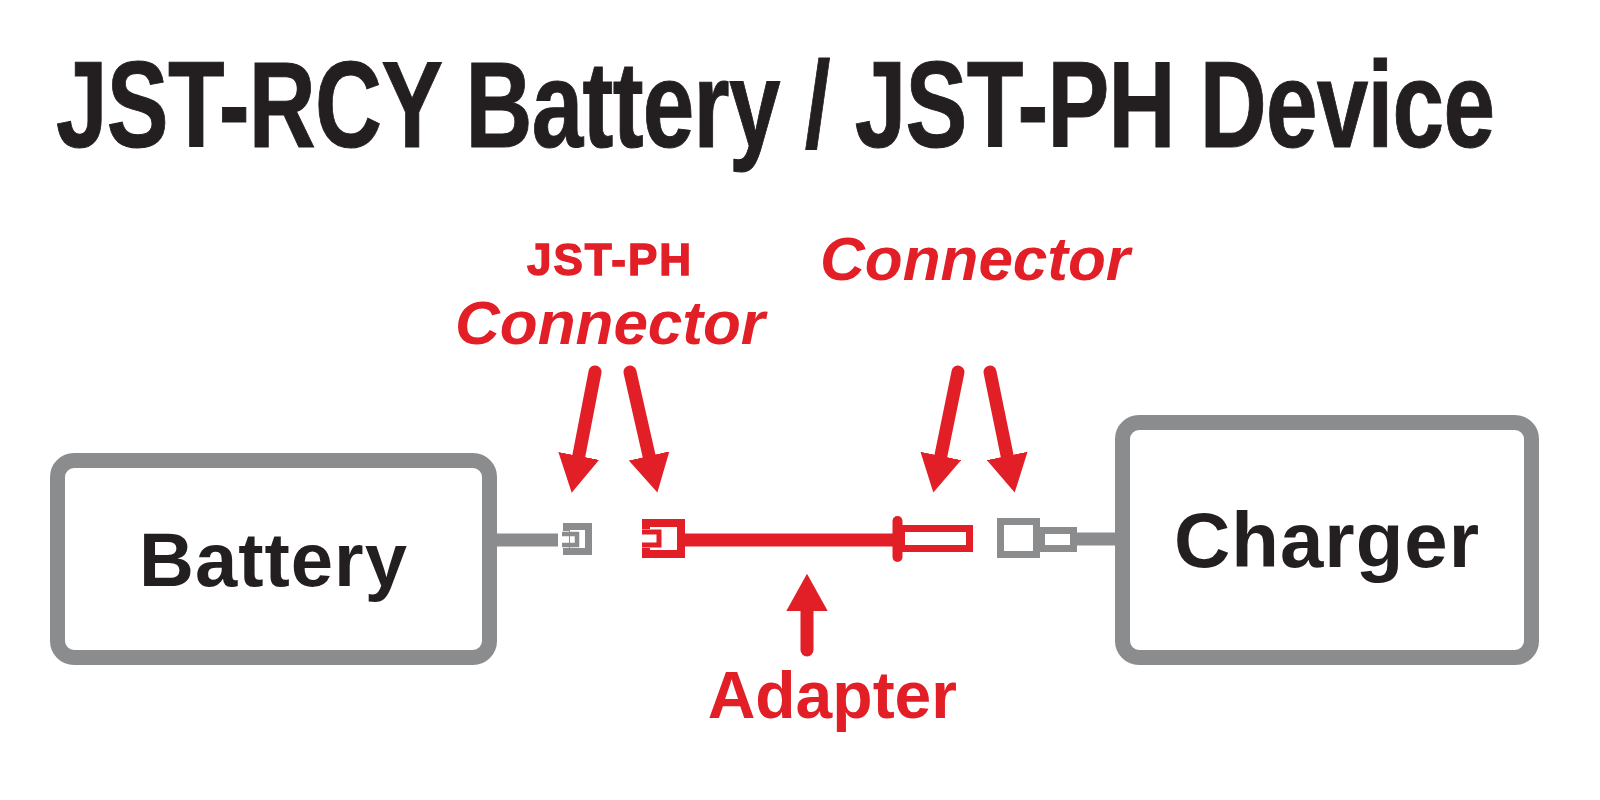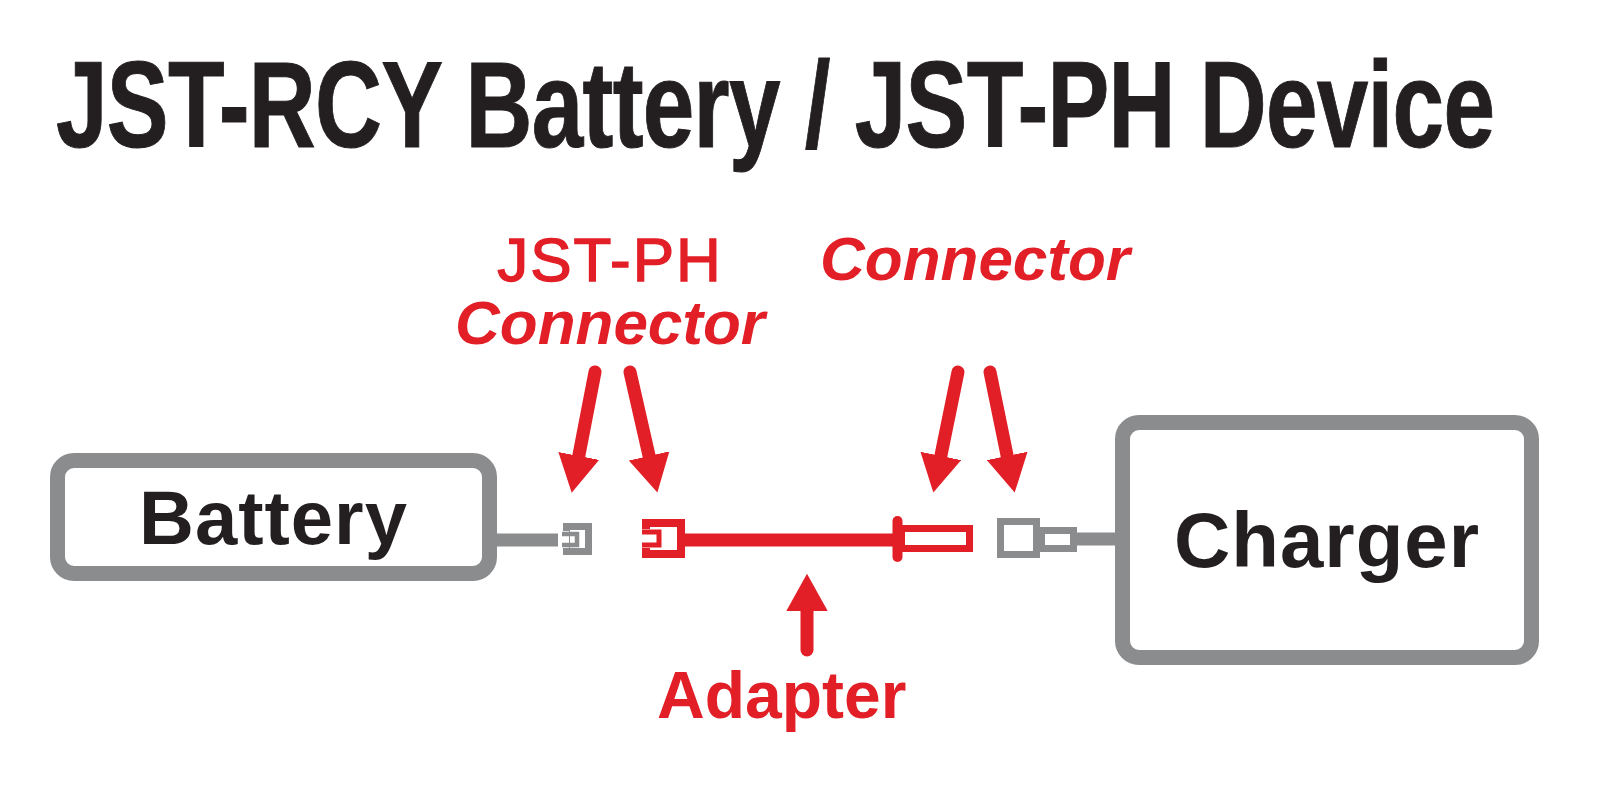--- a/index.html
+++ b/index.html
@@ -14,39 +14,39 @@
     position:absolute;left:56px;top:44px;margin:0;
     font-size:122px;line-height:122px;font-weight:bold;color:var(--text-black);
     letter-spacing:-1px;white-space:nowrap;
     transform:scaleX(0.76);transform-origin:left top;
     -webkit-text-stroke:1px var(--text-black);
   }
   .callout{
     position:absolute;top:228px;width:400px;text-align:center;color:var(--red);
   }
   .callout-main{
-    font-size:62px;line-height:64px;font-weight:normal;letter-spacing:2px;
+    font-size:44px;line-height:64px;font-weight:bold;letter-spacing:2px;
     -webkit-text-stroke:1.4px var(--red);white-space:nowrap;
   }
   .callout-sub{
     font-size:62px;line-height:62px;font-weight:bold;letter-spacing:0px;
     margin-top:0px;white-space:nowrap;font-style:italic;
   }
   .callout-left{left:410px;}
   .callout-right{left:775px;}
   .adapter-label{
-    position:absolute;left:657px;top:662px;width:300px;text-align:left;
+    position:absolute;left:657px;top:662px;width:300px;text-align:right;
     font-size:66px;line-height:66px;font-weight:bold;color:var(--red);white-space:nowrap;
   }
   .node-box{
     position:absolute;box-sizing:border-box;border:15px solid var(--gray);
     border-radius:24px;background:var(--background);
     display:flex;align-items:center;justify-content:center;
   }
-  .battery-box{left:50px;top:453px;width:447px;height:128px;}
+  .battery-box{left:50px;top:453px;width:447px;height:212px;}
   .charger-box{left:1115px;top:415px;width:424px;height:250px;}
   .node-label{
     font-size:76px;font-weight:bold;color:var(--text-black);letter-spacing:1px;
     white-space:nowrap;
   }
   .charger-box .node-label{font-size:78px;}
   .diagram-svg{position:absolute;left:0;top:0;}
 </style>
 </head>
 <body>

